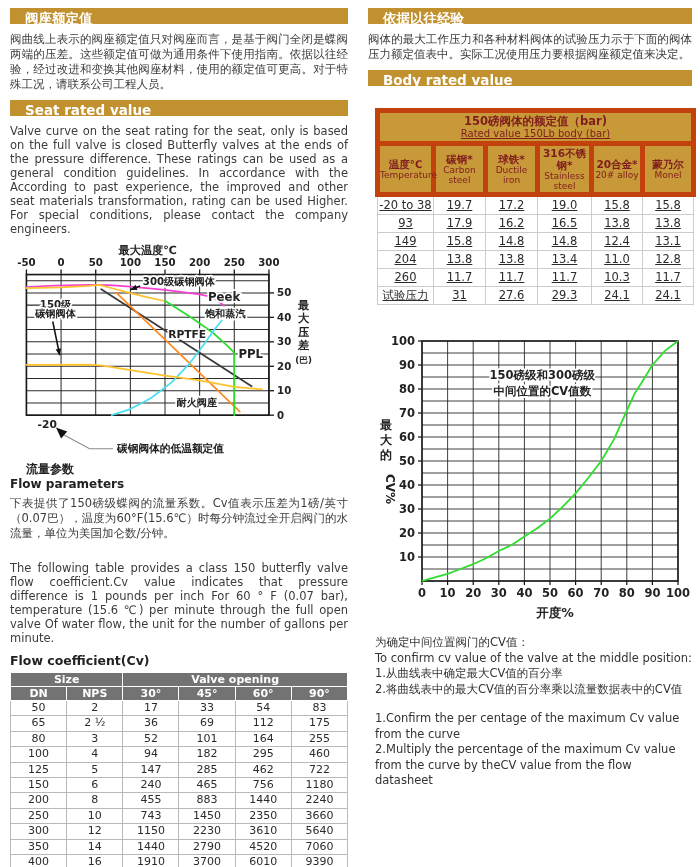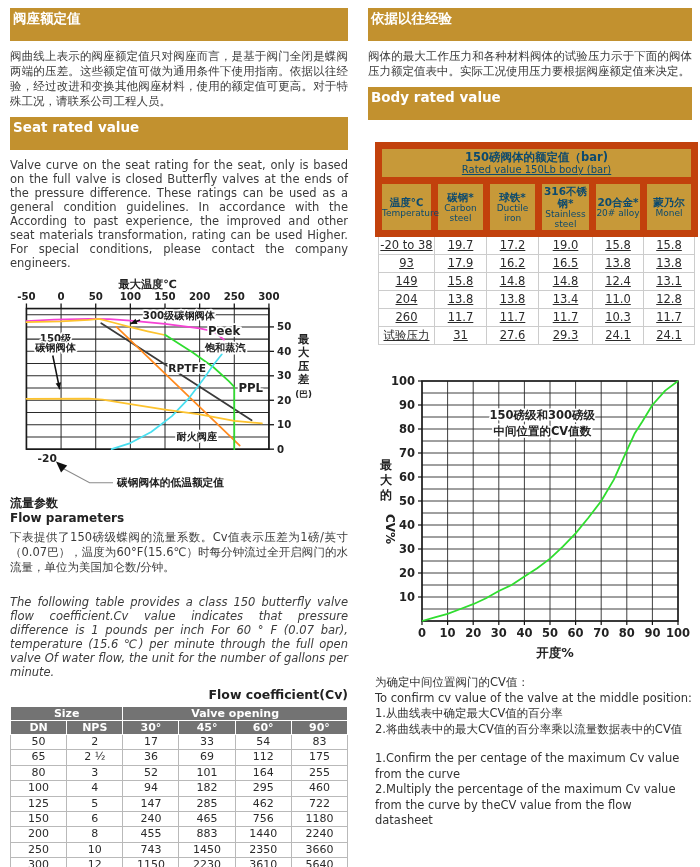--- a/index.html
+++ b/index.html
@@ -2,36 +2,36 @@
 <html><head>
 <meta charset="utf-8">
 <style>
   html,body{margin:0;padding:0;background:#ffffff;}
   body{width:700px;height:867px;overflow:hidden;
        font-family:"DejaVu Sans","Liberation Sans",sans-serif;color:#3a3a3a;}
   .page{display:flex;padding:8px 8px 0 10px;gap:20px;box-sizing:border-box;width:700px;}
   .col-left{width:338px;flex:0 0 338px;}
   .col-right{width:324px;flex:0 0 324px;}
   .banner{background:#c2912f;color:#ffffff;font-weight:bold;font-size:13.5px;
-          line-height:20px;height:33px;padding-left:3px;margin-bottom:8px;}
+          line-height:20px;height:16px;padding-left:15px;margin-bottom:8px;}
   .para{margin:0 0 8px 0;font-size:11.5px;color:#3b3b3b;}
   .para.zh{line-height:15px;text-align:justify;}
   .para.en{line-height:14px;text-align:justify;}
   .bold-label{font-weight:bold;font-size:12px;color:#222;line-height:15px;}
   .chart-svg{display:block;margin:2px 0 0 2px;}
   
   table{border-collapse:collapse;table-layout:fixed;}
   .cv-table{width:338px;margin-top:4px;border:1px solid #9a9a9a;}
   .cv-table th{background:#737373;color:#fff;font-size:11px;font-weight:bold;
                border:1px solid #fff;line-height:13px;padding:0;}
   .cv-table td{border:1px solid #b9b9b9;text-align:center;font-size:11px;
                line-height:12.4px;padding:1px 0;color:#2b2b2b;}
   
   .body-table{width:316px;margin:22px 0 0 7px;border:1px solid #c8b277;}
-  .body-table th{background:#c79939;color:#0c4a6e;border:7px solid #c2410c;padding:1px 0;}
+  .body-table th{background:#c79939;color:#7f1d1d;border:5px solid #c2410c;padding:1px 0;}
   .body-table .tbl-title-zh{font-size:11.5px;font-weight:bold;line-height:14px;}
   .body-table .tbl-title-en{font-size:10px;font-weight:normal;line-height:12px;text-decoration:underline;}
   .body-table .th-zh{font-size:10.5px;font-weight:bold;line-height:12px;}
   .body-table .th-en{font-size:9px;font-weight:normal;line-height:10px;}
   .body-table td{border:1px solid #cccccc;text-align:center;font-size:11.5px;
                  line-height:15px;padding:1px 0;color:#2b2b2b;text-decoration:underline;}
   .cv-notes{margin:12px 0 0 7px;font-size:11.5px;line-height:15.5px;color:#333;}
   .cv-notes .gap{height:14px;}
 </style>
 </head>
@@ -121,25 +121,25 @@
         <text x="286" y="77" fill="#222" text-anchor="middle" font-size="11" font-weight="bold">大</text>
         <text x="286" y="90" fill="#222" text-anchor="middle" font-size="11" font-weight="bold">压</text>
         <text x="286" y="103" fill="#222" text-anchor="middle" font-size="11" font-weight="bold">差</text>
         <text x="286" y="117" fill="#222" text-anchor="middle" font-size="8.5" font-weight="bold">(巴)</text>
         <text x="34.4" y="181" fill="#222" text-anchor="middle" font-size="10.5" font-weight="bold">-20</text>
         <polyline points="50,187 76,201 99,201" fill="none" stroke="#8a8a8a" stroke-width="1"></polyline>
         <polygon points="43,180 54,184 48,191" fill="#111"></polygon>
         <text x="103" y="204.5" fill="#222" font-size="10.5" font-weight="bold">碳钢阀体的低温额定值</text>
       </svg>
 
-    <div class="bold-label" style="margin-top:2px;">流量参数</div>
+    <div class="bold-label" style="margin-top:2px;margin-left:16px;">流量参数</div>
     <div class="bold-label">Flow parameters</div>
     <p class="para zh" style="margin-top:4px;">下表提供了150磅级蝶阀的流量系数。Cv值表示压差为1磅/英寸（0.07巴），温度为60°F(15.6℃）时每分钟流过全开启阀门的水流量，单位为美国加仑数/分钟。</p>
-    <p class="para en" style="margin-top:20px;font-style:italic;">The following table provides a class 150 butterfly valve flow coefficient.Cv value indicates that pressure difference is 1 pounds per inch For 60 ° F (0.07 bar), temperature (15.6 ℃) per minute through the full open valve Of water flow, the unit for the number of gallons per minute.</p>
-    <div class="bold-label" style="margin-top:8px;font-size:12.5px;text-align:right;">Flow coefficient(Cv)</div>
+    <p class="para en" style="margin-top:20px;">The following table provides a class 150 butterfly valve flow coefficient.Cv value indicates that pressure difference is 1 pounds per inch For 60 ° F (0.07 bar), temperature (15.6 ℃) per minute through the full open valve Of water flow, the unit for the number of gallons per minute.</p>
+    <div class="bold-label" style="margin-top:8px;font-size:12.5px;">Flow coefficient(Cv)</div>
 
     <table class="cv-table">
       <thead>
         <tr>
           <th colspan="2">Size</th>
           <th colspan="4">Valve opening</th>
         </tr>
         <tr>
           <th>DN</th>
           <th>NPS</th>

